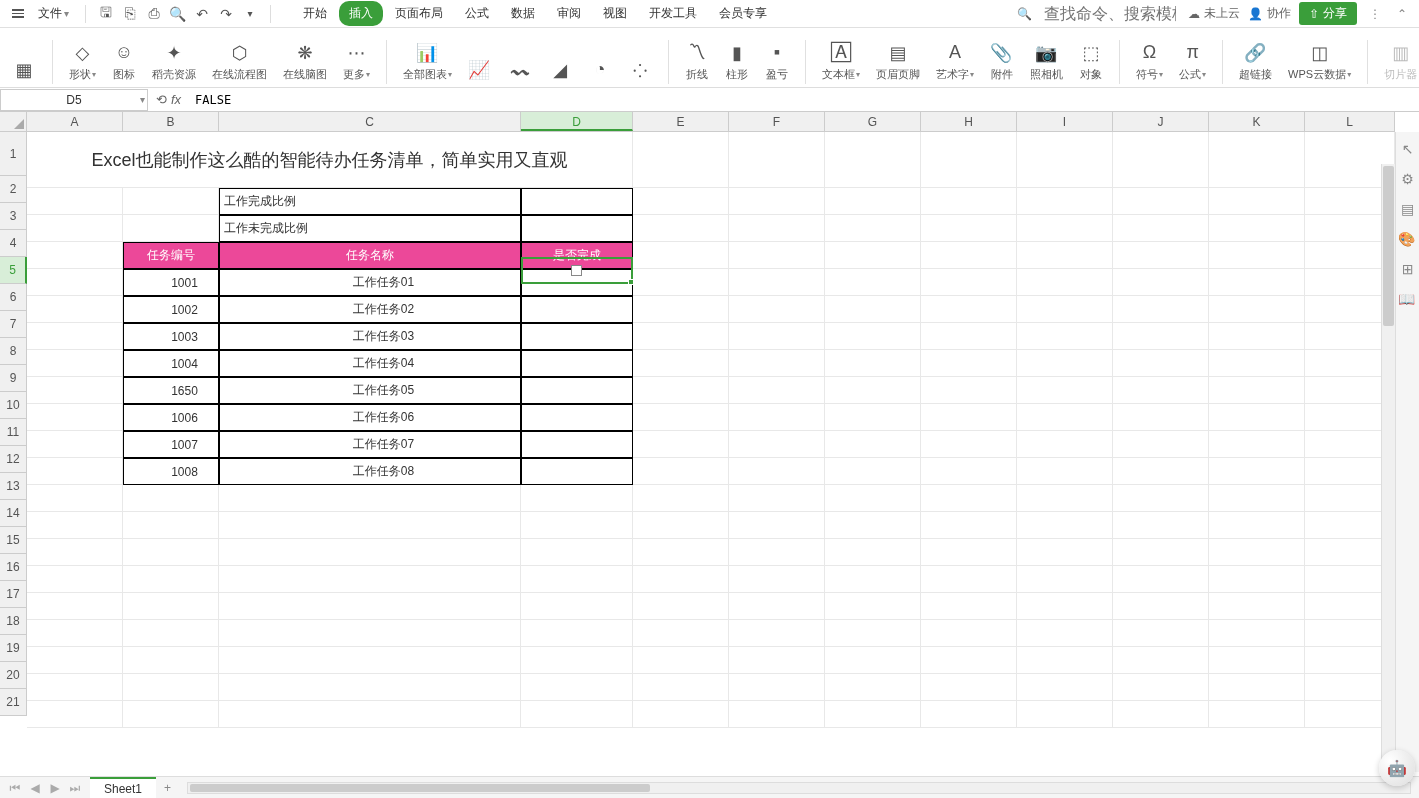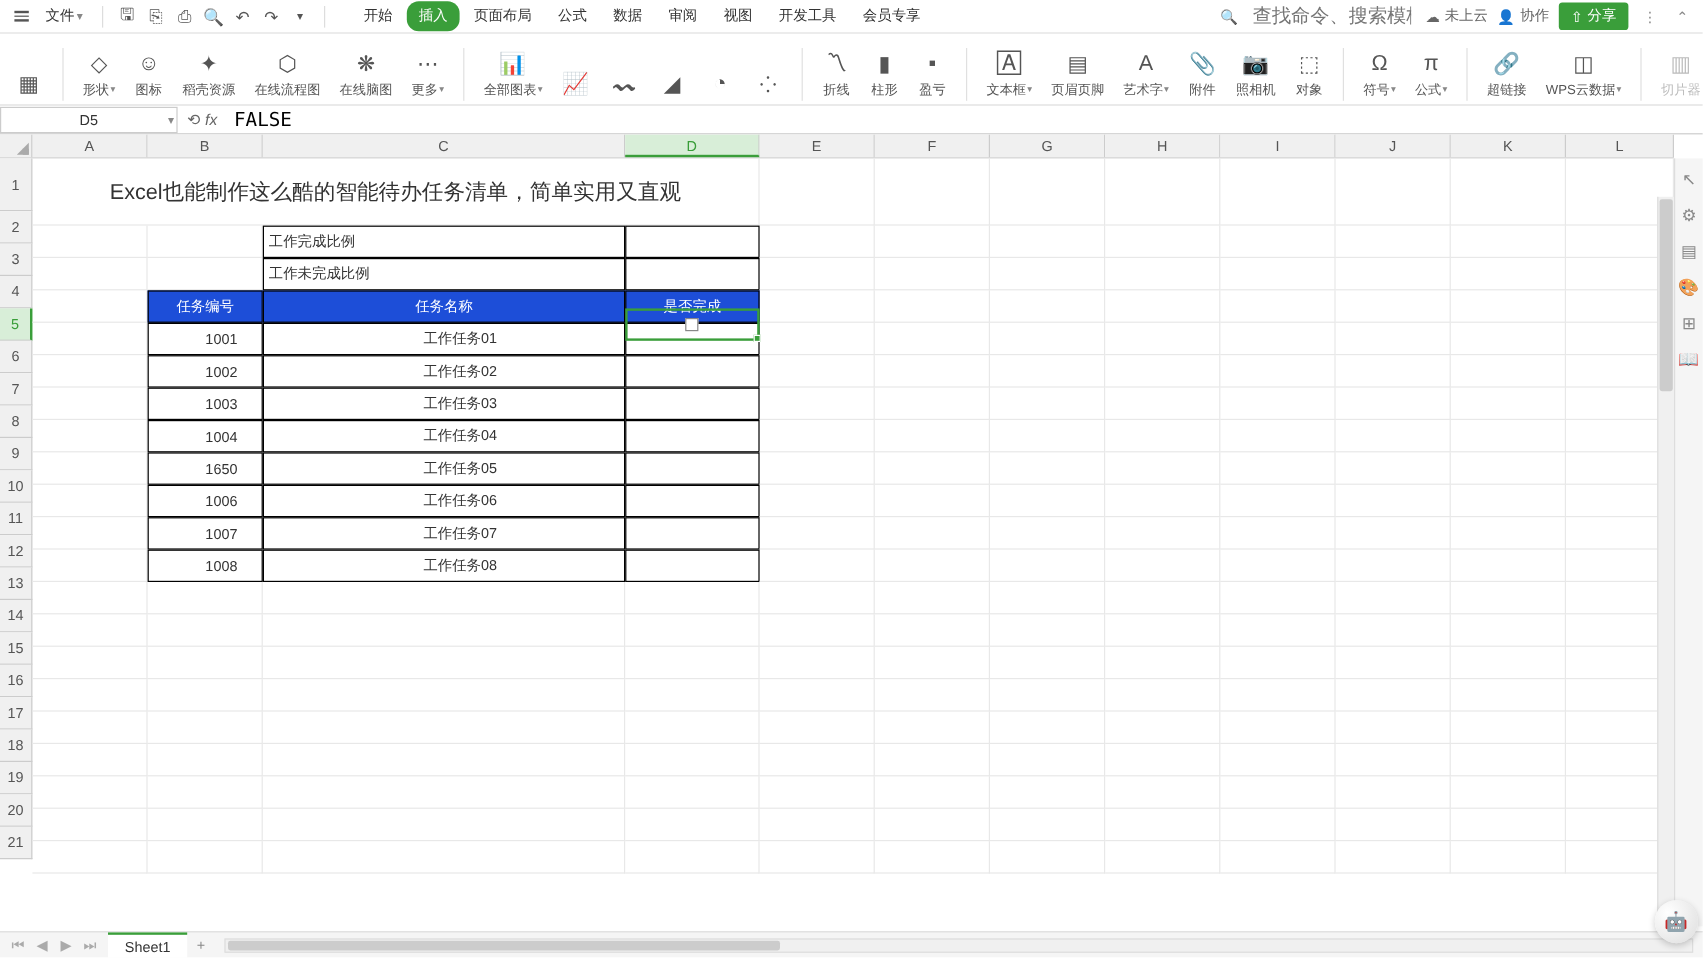--- a/index.html
+++ b/index.html
@@ -35,21 +35,21 @@
 .ribbon-label.has-drop::after { content: "▾"; font-size: 8px; color: #888; }
 .ribbon-divider { width: 1px; height: 44px; background: #e0e0e0; margin: 0 6px; }
 
 
 .formula-bar { height: 24px; display: flex; align-items: center; border-bottom: 1px solid #ccc; }
 .name-box { width: 148px; height: 22px; border: 1px solid #ccc; display: flex; align-items: center; justify-content: center; position: relative; }
 .name-box-text { flex: 1; text-align: center; }
 .name-box-drop { position: absolute; right: 2px; color: #888; font-size: 10px; cursor: pointer; }
 .fx-icons { display: flex; align-items: center; gap: 4px; padding: 0 8px; }
 .fx-icon { cursor: pointer; color: #666; font-size: 13px; }
-.formula-input { flex: 1; border: none; padding: 0 6px; font-size: 16px; font-family: monospace; }
+.formula-input { flex: 1; border: none; padding: 0 6px; font-size: 12px; font-family: monospace; }
 
 
 .grid-container { position: relative; width: 1395px; height: 640px; overflow: hidden; }
 .col-headers { display: flex; height: 20px; border-bottom: 1px solid #ccc; }
 .select-all { width: 27px; background: #f0f0f0; border-right: 1px solid #ccc; position: relative; }
 .select-all::after { content: ""; position: absolute; right: 2px; bottom: 2px; border: 5px solid transparent; border-right-color: #aaa; border-bottom-color: #aaa; }
 .col-header { background: #f0f0f0; border-right: 1px solid #ccc; text-align: center; line-height: 20px; color: #555; cursor: pointer; }
 .col-header.sel { background: #d8eed8; color: #3a9e3a; border-bottom: 2px solid #3a9e3a; }
 .col-A { width: 96px; } .col-B { width: 96px; } .col-C { width: 302px; } .col-D { width: 112px; } .col-E { width: 96px; } .col-F { width: 96px; } .col-G { width: 96px; } .col-H { width: 96px; } .col-I { width: 96px; } .col-J { width: 96px; } .col-K { width: 96px; } .col-L { width: 90px; }
 
@@ -63,21 +63,21 @@
 .cell-row { display: flex; }
 .cell { border-right: 1px solid #e8e8e8; border-bottom: 1px solid #e8e8e8; display: flex; align-items: center; padding: 0 4px; overflow: hidden; }
 .cell.c-A { width: 96px; } .cell.c-B { width: 96px; } .cell.c-C { width: 302px; } .cell.c-D { width: 112px; } .cell.c-E { width: 96px; } .cell.c-F { width: 96px; } .cell.c-G { width: 96px; } .cell.c-H { width: 96px; } .cell.c-I { width: 96px; } .cell.c-J { width: 96px; } .cell.c-K { width: 96px; } .cell.c-L { width: 90px; }
 .r1 { height: 56px; } .rn { height: 27px; }
 
 
 .title-cell { width: 702px; text-align: center; justify-content: center; font-size: 18px; font-weight: 500; color: #333; }
 
 
 .tbl-border { border: 1px solid #000 !important; }
-.header-orange { background: #1d4ed8; color: #fff; font-weight: 500; justify-content: center; }
+.header-orange { background: #ec4899; color: #fff; font-weight: 500; justify-content: center; }
 .center { justify-content: center; padding-left: 31px; }
 
 
 .sel-cell { position: absolute; border: 2px solid #3a9e3a; pointer-events: none; z-index: 10; }
 .sel-handle { position: absolute; right: -3px; bottom: -3px; width: 6px; height: 6px; background: #3a9e3a; border: 1px solid #fff; }
 .checkbox-obj { position: absolute; width: 11px; height: 11px; border: 1px solid #888; background: #fff; z-index: 5; }
 
 
 .vscroll { position: absolute; right: 0; top: 164px; width: 14px; height: 608px; background: #f0f0f0; border-left: 1px solid #ddd; }
 .vscroll-thumb { position: absolute; top: 2px; left: 1px; width: 11px; height: 160px; background: #ccc; border-radius: 2px; }

